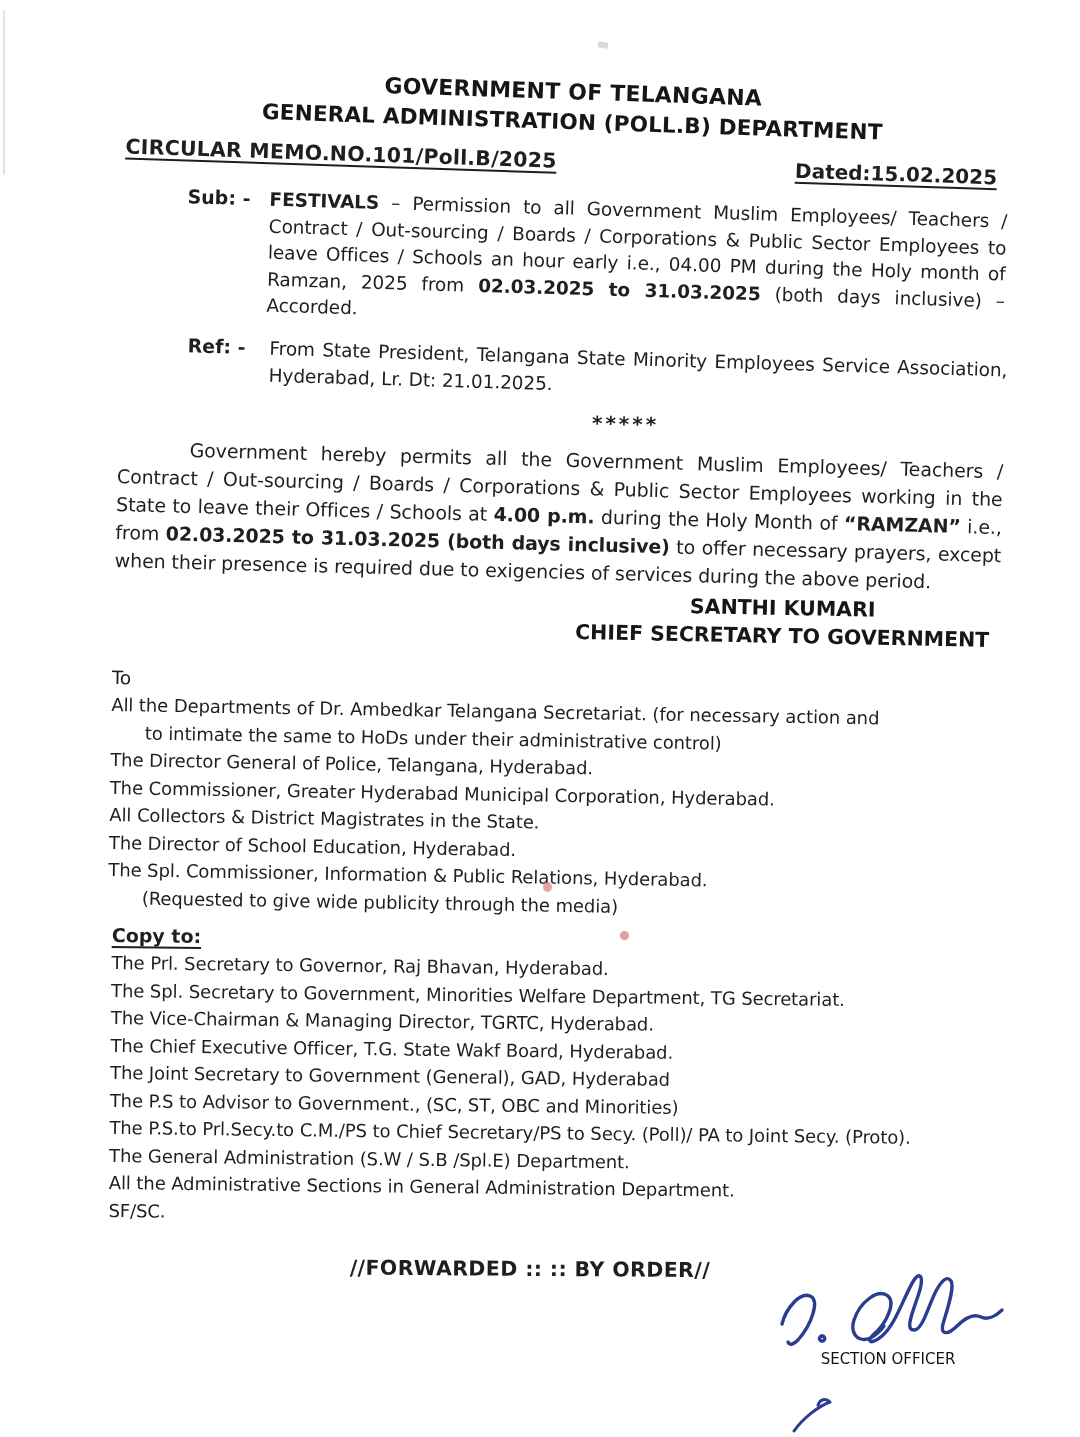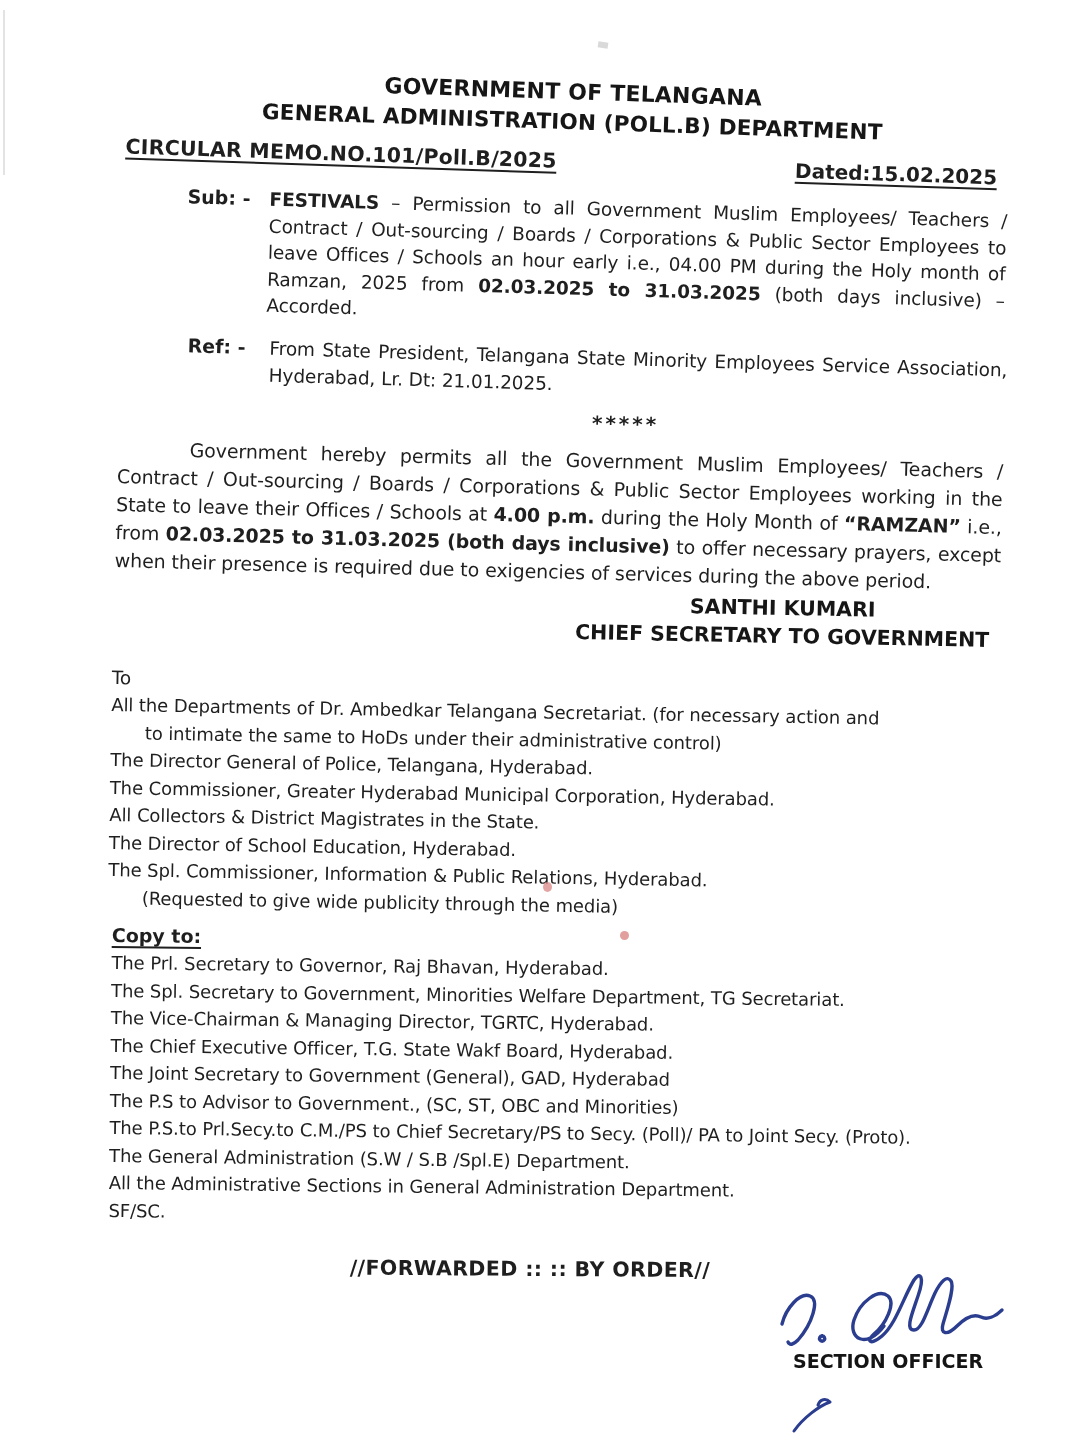--- a/index.html
+++ b/index.html
@@ -93,21 +93,21 @@
     text-align:center;
     font-size:20.5px;font-weight:bold;letter-spacing:.4px;
     transform:rotate(0.4deg);transform-origin:left top;
   }
 
   
   .sig-area{
     position:absolute;top:1262px;right:52px;width:280px;height:175px;
   }
   .sig-area svg.signature{display:block;margin-left:18px;}
-  .officer{font-size:19px;font-weight:bold;text-align:center;margin-top:-12px;color:#141414;}
+  .officer{font-size:15px;font-weight:normal;text-align:center;margin-top:-12px;color:#141414;}
   .sig-area svg.flourish{position:absolute;left:40px;top:134px;}
 
   
   .artifact{position:absolute;pointer-events:none;}
   .dot-r{left:543px;top:882px;width:9px;height:10px;border-radius:50%;background:#d98784;opacity:.75;}
   .dot-media{left:620px;top:931px;width:9px;height:9px;border-radius:50%;background:#d98784;opacity:.8;}
   .tick-top{left:598px;top:42px;width:10px;height:6px;background:#c9c9c9;opacity:.7;transform:rotate(8deg);}
   .edge-line{left:3px;top:10px;width:2px;height:165px;background:#e3e3e3;}
 </style>
 </head>

